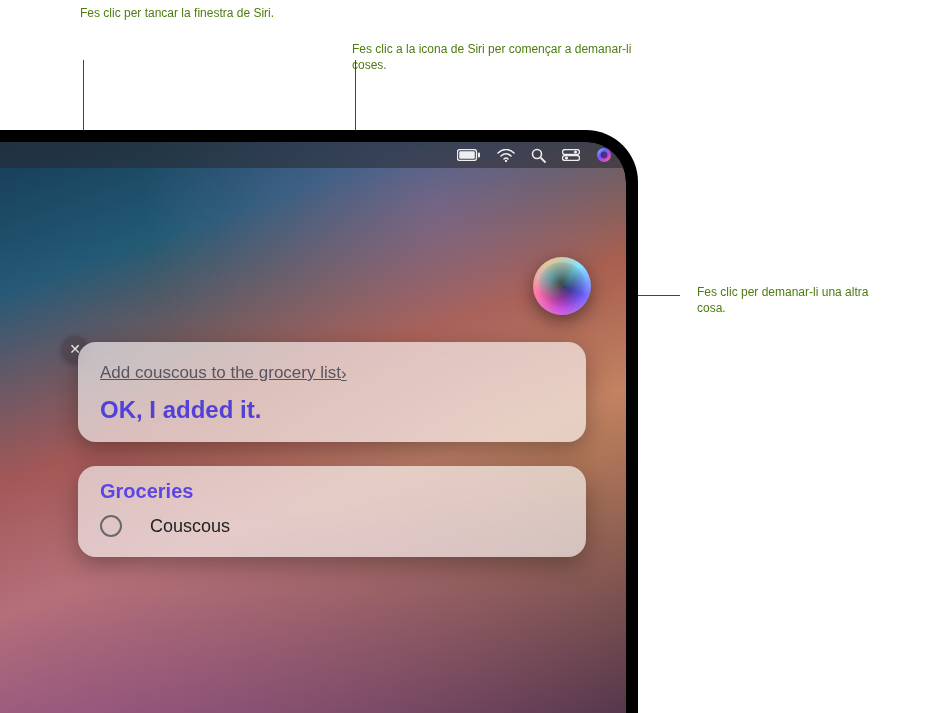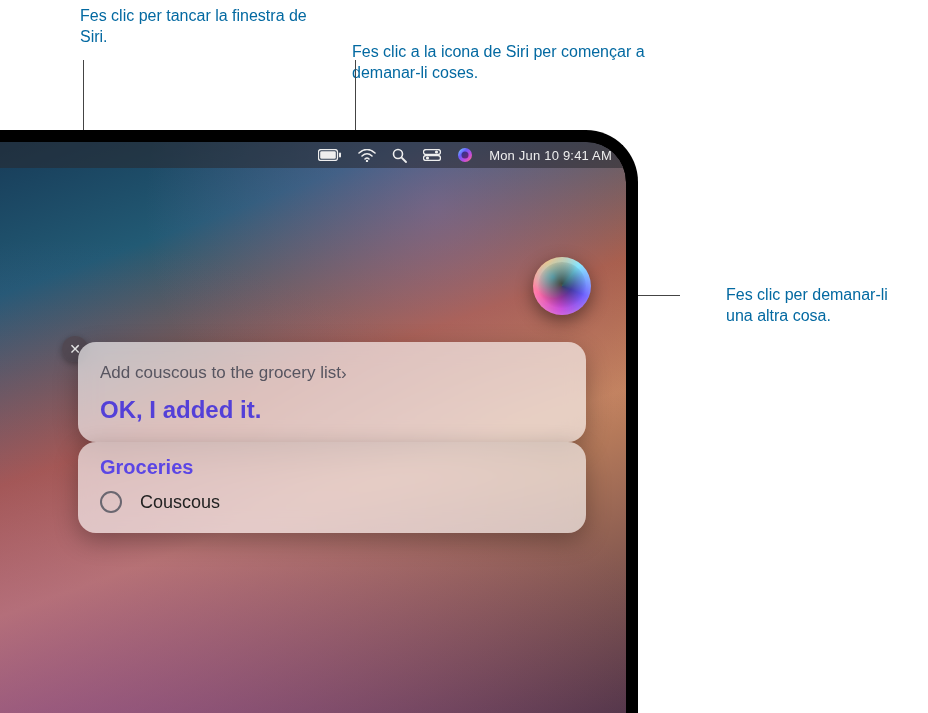--- a/index.html
+++ b/index.html
@@ -6,23 +6,23 @@
   html, body { width: 928px; height: 713px; font-family: -apple-system, "Helvetica Neue", Arial, sans-serif; }
   body {
     background: #fff;
     position: relative;
     overflow: hidden;
   }
 
   
   .callout {
     position: absolute;
-    font-size: 16px;
+    font-size: 12px;
     line-height: 1.3;
-    color: #0369a1;
+    color: #4d7c0f;
     background: rgba(255,255,255,0.9);
     max-width: 300px;
   }
 
   
   .leader {
     position: absolute;
     background: #444;
   }
   .leader.v { width: 1px; }
@@ -112,60 +112,61 @@
     left: 88px;
     right: 40px;
     border-radius: 18px;
     background: rgba(255,255,255,0.62);
     backdrop-filter: blur(10px);
     box-shadow: 0 8px 24px rgba(0,0,0,0.3);
     padding: 16px 22px;
     color: #222;
   }
   .card.card1 { top: 200px; padding-top: 20px; padding-bottom: 18px; }
-  .card.card2 { top: 300px; padding-top: 14px; padding-bottom: 20px; }
+  .card.card2 { top: 324px; padding-top: 14px; padding-bottom: 20px; }
 
   .card1 .req-row {
     display: flex; align-items: center; 
     color: #575560;
     font-size: 17px;
     margin-bottom: 12px;
+    text-decoration: underline;
   }
   .card1 .req-row .chev { margin-top: 2px; }
   .card1 .resp {
     color: #5340d8;
     font-weight: 600;
     font-size: 24px;
   }
 
   .card2 .list-title {
     color: #5b46e5;
     font-weight: 700;
     font-size: 20px;
     margin-bottom: 12px;
   }
   .card2 .list-row {
-    display: flex; align-items: center; gap: 18px;
+    display: flex; align-items: center; gap: 28px;
     font-size: 18px;
     color: #222;
   }
   .radio-empty {
     width: 22px; height: 22px; border-radius: 50%;
     border: 2px solid #6a6770;
     flex: 0 0 auto;
   }
 </style>
 </head>
 <body>
 
 <div class="callout" style="top:6px; left:80px; max-width:250px;">Fes clic per tancar la finestra de Siri.</div>
 
 <div class="callout" style="top:6px; left:352px; max-width:300px;margin-top:36px;">Fes clic a la icona de Siri per començar a demanar-li coses.</div>
 
-<div class="callout" style="top:285px; left:726px; max-width:190px;">Fes clic per demanar-li una altra cosa.</div>
+<div class="callout" style="top:285px; left:697px; max-width:190px;">Fes clic per demanar-li una altra cosa.</div>
 
 <div class="leader v" style="top:60px; left:83px; height:280px;"></div>
 <div class="leader v" style="top:60px; left:355px; height:90px;"></div>
 <div class="leader h" style="top:295px; left:568px; width:112px;"></div>
 
 <div class="device">
   <div class="screen">
 
     <div class="menubar">
       <span class="mi">
@@ -204,21 +205,20 @@
               <stop offset="0%" stop-color="#7be3ff"></stop>
               <stop offset="35%" stop-color="#6a5cff"></stop>
               <stop offset="70%" stop-color="#c94bd9"></stop>
               <stop offset="100%" stop-color="#ff8a5c"></stop>
             </linearGradient>
           </defs>
           <circle cx="8" cy="8" r="7" fill="url(#sg)"></circle>
           <circle cx="8" cy="8" r="3.5" fill="rgba(0,0,0,0.45)"></circle>
         </svg>
       </span>
-      <span class="mi datetime">Mon Jun 10  9:41 AM</span>
     </div>
 
     <div class="siri-orb"></div>
 
     <div class="close-btn">
       <span>✕</span>
     </div>
 
     <div class="card card1">
       <div class="req-row">

